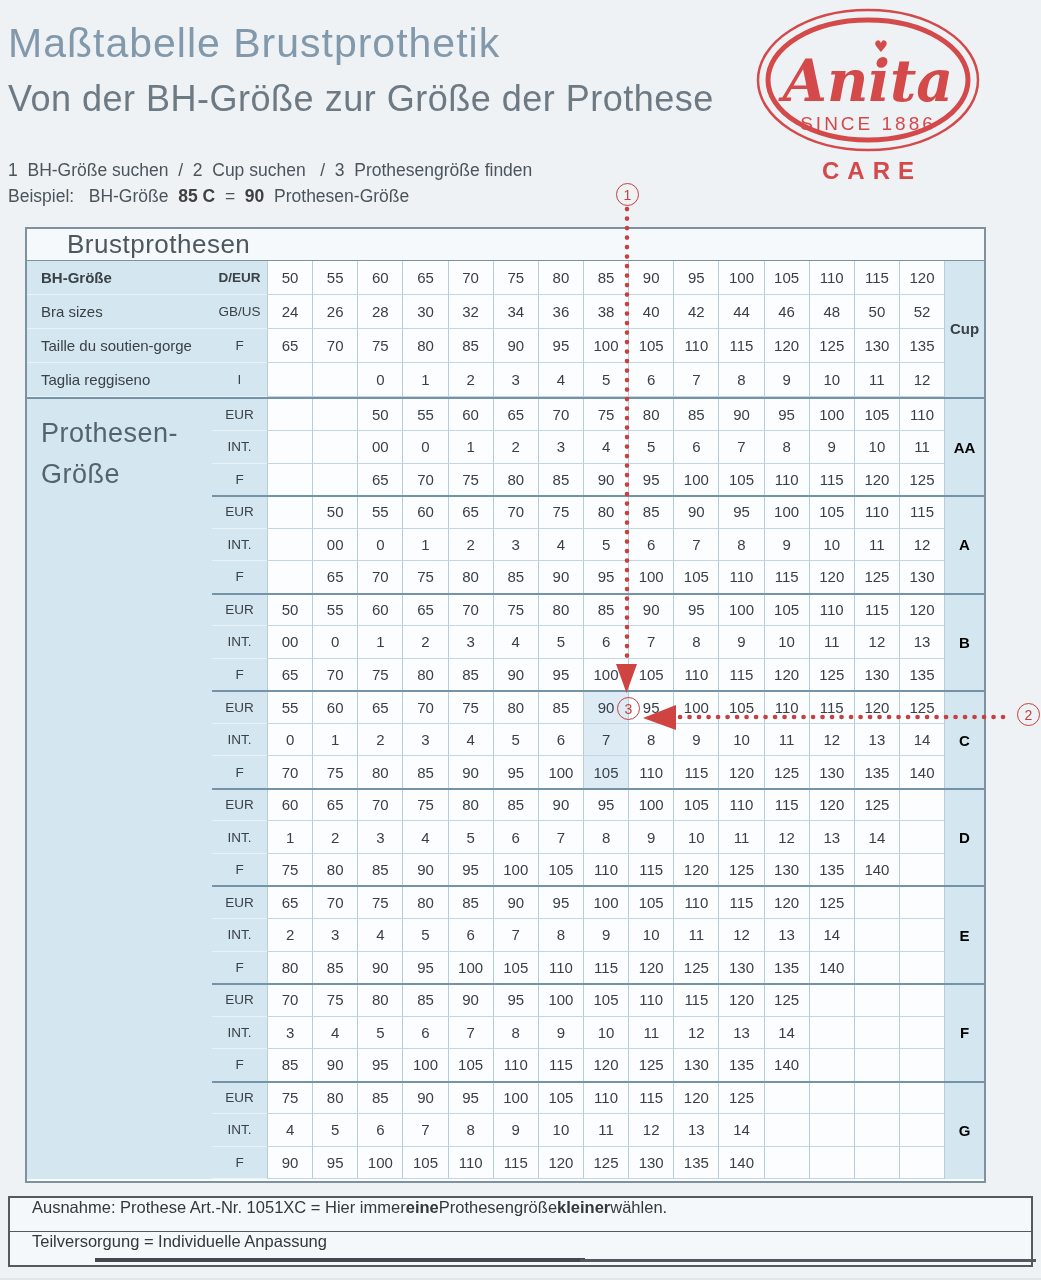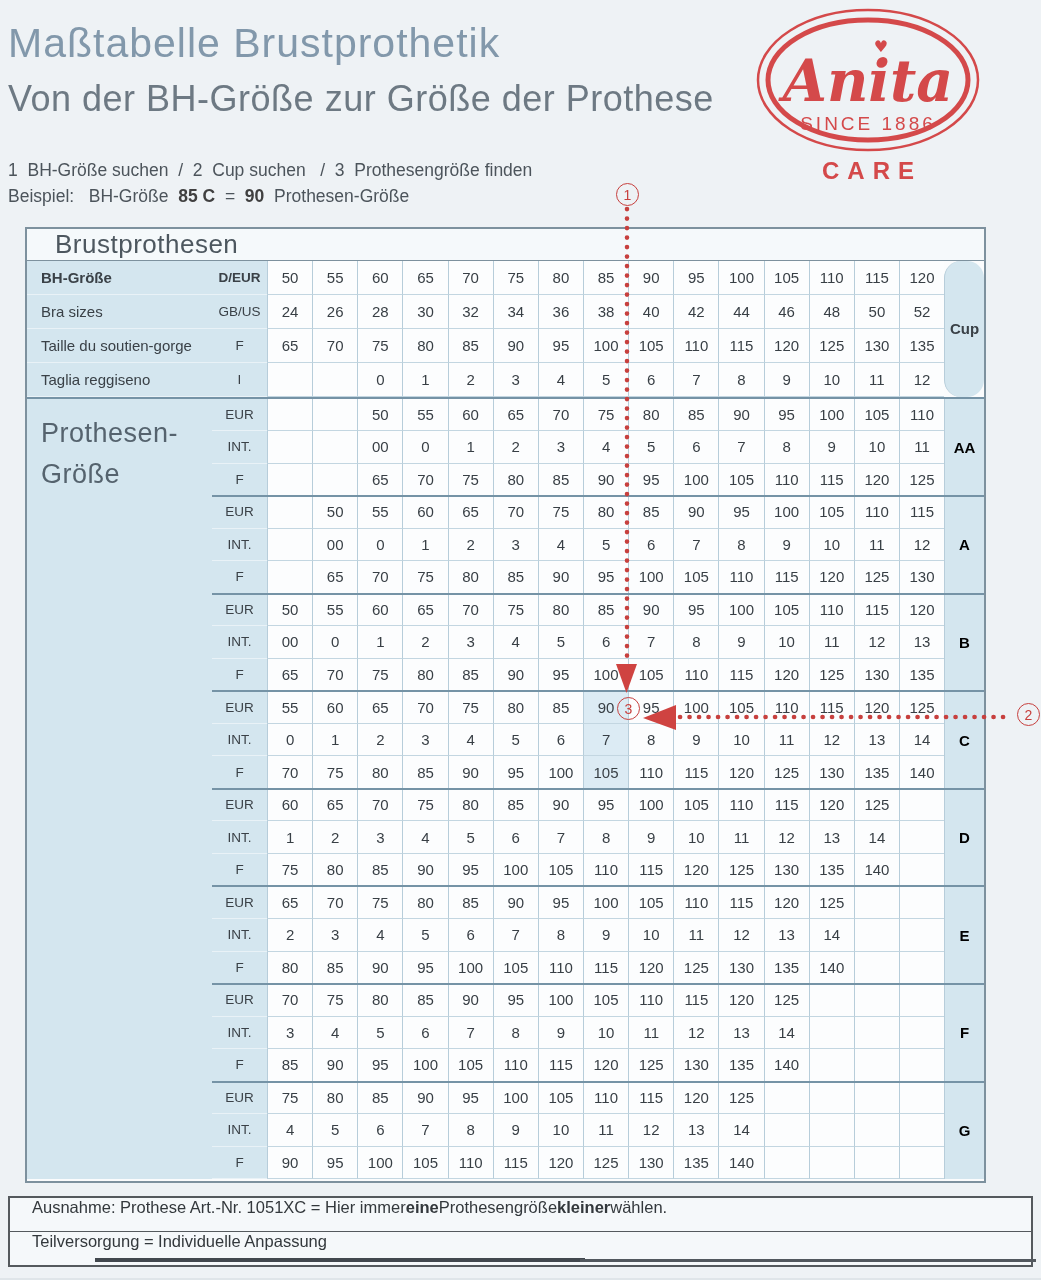--- a/index.html
+++ b/index.html
@@ -11,35 +11,35 @@
   .doc-subtitle{position:absolute; left:8px; top:78px; font-size:36px; font-weight:400; letter-spacing:.5px; color:#6d7983;}
   .instructions{position:absolute; left:8px; top:160px; font-size:17.5px; color:#4c545b; white-space:pre;}
   .example-line{position:absolute; left:8px; top:186px; font-size:17.5px; color:#4c545b; white-space:pre;}
   .example-line .b{font-weight:bold; color:#404040;}
 
   
   .logo-wrap{position:absolute; left:748px; top:4px; width:240px; height:190px;}
 
   
   .tablebox{position:absolute; left:25px; top:227px; width:961px; height:956px; border:2px solid #7d919e; background:#fbfcfd; box-sizing:border-box;}
-  .section-title-row{height:31.5px; border-bottom:1.5px solid #7d919e; background:#f5f9fb; display:flex; align-items:center; padding-left:28px; box-sizing:border-box;}
+  .section-title-row{height:31.5px; border-bottom:1.5px solid #7d919e; background:#f5f9fb; display:flex; align-items:center; padding-left:40px; box-sizing:border-box;}
   .section-title-row span{font-size:26px; font-weight:400; letter-spacing:.5px; color:#4d575f;}
 
   .trow{display:flex; box-sizing:border-box;}
   .hrow{height:34px; margin-right:40px;}
   .grow{height:32.54px; margin-left:185px; margin-right:40px;text-align:right;}
 
   .row-label{width:185px; box-sizing:border-box; background:#d4e6ef; border-bottom:1px solid #e9f2f7; display:flex; align-items:center; padding-left:14px; font-size:15px; color:#3a4147;}
   .unit-label{width:55px; box-sizing:border-box; background:#d4e6ef; border-bottom:1px solid #e9f2f7; display:flex; align-items:center; justify-content:center; font-size:13.5px; color:#3a4147;}
   .b{font-weight:bold;}
   .dcell{flex:1 1 0; box-sizing:border-box; border-left:1px solid #b7cdda; border-bottom:1px solid #c3d6e1; background:#fcfdfe; display:flex; align-items:center; justify-content:center; font-size:15px; color:#383f45;}
   .dcell.hl{background:#dcebf4;}
 
   .header-block{position:relative; border-bottom:2px solid #7593a6;}
-  .cup-header{position:absolute; right:0; top:0; width:40px; height:100%; background:#d4e6ef; border-left:1px solid #b7cdda; display:flex; align-items:center; justify-content:center; font-size:15px; font-weight:bold; color:#3a4147; box-sizing:border-box;border-radius:17px;}
+  .cup-header{position:absolute; right:0; top:0; width:40px; height:100%; background:#d4e6ef; border-left:1px solid #b7cdda; display:flex; align-items:center; justify-content:center; font-size:15px; font-weight:bold; color:#3a4147; box-sizing:border-box;}
 
   .groups{position:relative;}
   .side-label{position:absolute; left:0; top:0; width:185px; height:100%; background:#d4e6ef; box-sizing:border-box; padding:14px 0 0 14px; color:#55636e; font-size:27px; font-weight:400; line-height:1.55; letter-spacing:.5px;}
   .group{position:relative;}
   .group + .group::before{content:''; position:absolute; left:185px; right:0; top:-1px; height:2px; background:#7593a6; z-index:2;}
   .cup-label{position:absolute; right:0; top:0; width:40px; height:100%; background:#d4e6ef; border-left:1px solid #b7cdda; display:flex; align-items:center; justify-content:center; font-size:15px; font-weight:bold; color:#000000; box-sizing:border-box;}
 
   
   .overlay{position:absolute; left:0; top:0; width:1041px; height:1280px; pointer-events:none; z-index:5;}
   .marker{position:absolute; width:23px; height:23px; border:1.8px solid #c7403e; border-radius:50%; color:#c7403e; font-size:14px; display:flex; align-items:center; justify-content:center; background:transparent; box-sizing:border-box; z-index:6;}

